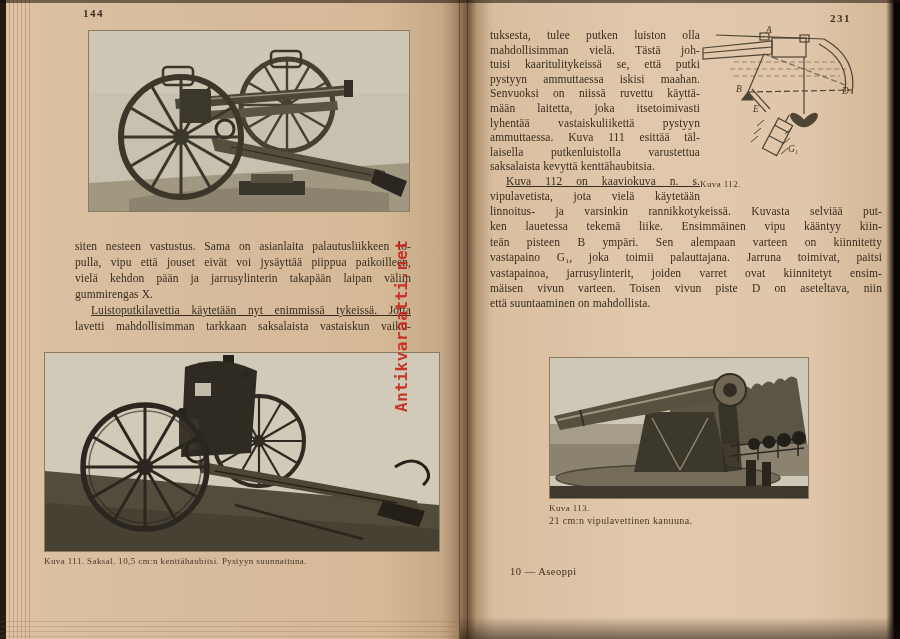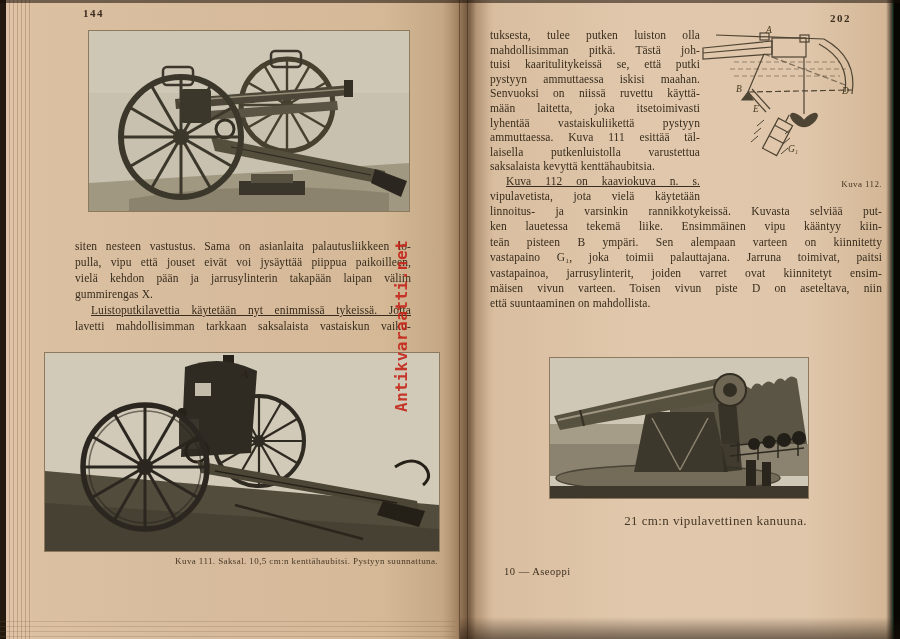--- a/index.html
+++ b/index.html
@@ -1,17 +1,17 @@
 <!DOCTYPE html>
 <html><head>
 <meta charset="utf-8">
 <style>
   html,body{margin:0;padding:0;background:#14100a;}
   .stage{position:relative;width:900px;height:639px;overflow:hidden;
-         background:#86efac;font-family:"Liberation Serif",serif;}
+         background:#f0abfc;font-family:"Liberation Serif",serif;}
 
   
   .page{position:absolute;top:0;height:639px;}
   .page.left{left:0;width:468px;
     background:linear-gradient(90deg,#e2c5a8 0%,#dcc0a2 8%,#d7bb9d 45%,#d5b997 82%,#c3a583 96%,#ab8c6b 100%);}
   .page.right{left:468px;width:424px;
     background:linear-gradient(90deg,#bfa07e 0%,#d9bd9f 5%,#e1c8ac 40%,#e0c6aa 80%,#d2b695 100%);}
 
   
   .spine-dark{position:absolute;left:0;top:0;width:6px;height:639px;background:#241a10;z-index:4;}
@@ -24,23 +24,23 @@
   .right-edge{position:absolute;right:0;top:0;width:14px;height:639px;z-index:5;
     background:linear-gradient(90deg,rgba(8,6,3,0) 0%,#080603 60%);}
   .top-shade{position:absolute;left:0;top:0;width:900px;height:3px;background:rgba(25,15,8,.55);z-index:5;}
   .bottom-shade-right{position:absolute;left:460px;bottom:0;width:440px;height:22px;z-index:5;
     background:linear-gradient(180deg,rgba(28,17,8,0),rgba(28,17,8,.55));}
   .bottom-edge-left{position:absolute;left:0;bottom:0;width:455px;height:18px;z-index:5;opacity:.45;
     background:repeating-linear-gradient(180deg,rgba(125,95,65,.5) 0 1px,rgba(0,0,0,0) 1px 5px);}
 
   
   .pagenum{position:absolute;font:700 11px/1 "Liberation Serif",serif;color:#3c2f20;letter-spacing:1.5px;}
-  .caption{position:absolute;text-align:right;font:9px/11px "Liberation Serif",serif;
+  .caption{position:absolute;text-align:left;font:9px/11px "Liberation Serif",serif;
            color:#463826;letter-spacing:.4px;}
-  .caption.sm{font-size:13px;}
+  .caption.sm{font-size:10px;}
   .tblock{position:absolute;}
   .line{white-space:nowrap;font-size:11.5px;color:#372c1d;text-align:justify;
         text-align-last:justify;letter-spacing:.1px;}
   .lb .line{line-height:16px;}
   .col .line{line-height:14.6px;}
   .full .line{line-height:15.4px;}
   .line.end{text-align-last:left;}
   .line.ind{text-indent:16px;text-decoration:underline;}
   .footer-sig{position:absolute;font:10.5px/12px "Liberation Serif",serif;color:#3c2f20;letter-spacing:.5px;}
 
@@ -166,25 +166,25 @@
       </svg>
       <span class="figlabel" style="left:196px;top:14px">A</span>
     </figure>
     <div class="caption" style="left:44px;top:556px;width:394px">Kuva 111.   Saksal. 10,5 cm:n kenttähaubitsi.   Pystyyn suunnattuna.</div>
   </div>
 
   <div class="watermark">Antikvaraatti.net</div>
 
   <div class="page right">
 
-    <div class="pagenum" style="left:362px;top:13px">202</div>
+    <div class="pagenum" style="left:362px;top:13px">231</div>
 
     <div class="tblock col" style="left:22px;top:28px;width:210px">
       <div class="line">tuksesta, tulee putken luiston olla</div>
-      <div class="line">mahdollisimman pitkä.  Tästä joh-</div>
+      <div class="line">mahdollisimman vielä.  Tästä joh-</div>
       <div class="line">tuisi kaaritulitykeissä se, että putki</div>
       <div class="line">pystyyn ammuttaessa iskisi maahan.</div>
       <div class="line">Senvuoksi on niissä ruvettu käyttä-</div>
       <div class="line">mään laitetta, joka itsetoimivasti</div>
       <div class="line">lyhentää vastaiskuliikettä pystyyn</div>
       <div class="line">ammuttaessa.  Kuva 111 esittää täl-</div>
       <div class="line">laisella putkenluistolla varustettua</div>
       <div class="line end">saksalaista kevyttä kenttähaubitsia.</div>
       <div class="line ind">Kuva 112 on kaaviokuva n. s.</div>
       <div class="line">vipulavetista, jota vielä käytetään</div>
@@ -272,23 +272,24 @@
           <line x1="248" y1="78" x2="248" y2="98"></line>
         </g>
         <circle cx="204" cy="86" r="6" fill="#221f18"></circle>
         <circle cx="219" cy="84" r="6.5" fill="#221f18"></circle>
         <circle cx="234" cy="82" r="7" fill="#221f18"></circle>
         <circle cx="249" cy="80" r="7" fill="#221f18"></circle>
         <rect x="196" y="102" width="10" height="26" fill="#2a261d"></rect>
         <rect x="212" y="104" width="9" height="24" fill="#2a261d"></rect>
       </svg>
     </figure>
+    <div class="caption" style="left:81px;top:503px;width:258px">Kuva 113.</div>
     <div class="caption sm" style="left:81px;top:515px;width:258px">21 cm:n vipulavettinen kanuuna.</div>
 
-    <div class="footer-sig" style="left:36px;top:566px">10 — Aseoppi</div>
+    <div class="footer-sig" style="left:42px;top:566px">10 — Aseoppi</div>
   </div>
 
   <div class="spine-dark"></div>
   <div class="fore-edge"></div>
   <div class="gutter"></div>
   <div class="right-edge"></div>
   <div class="top-shade"></div>
   <div class="bottom-shade-right"></div>
   <div class="bottom-edge-left"></div>
 </div>

